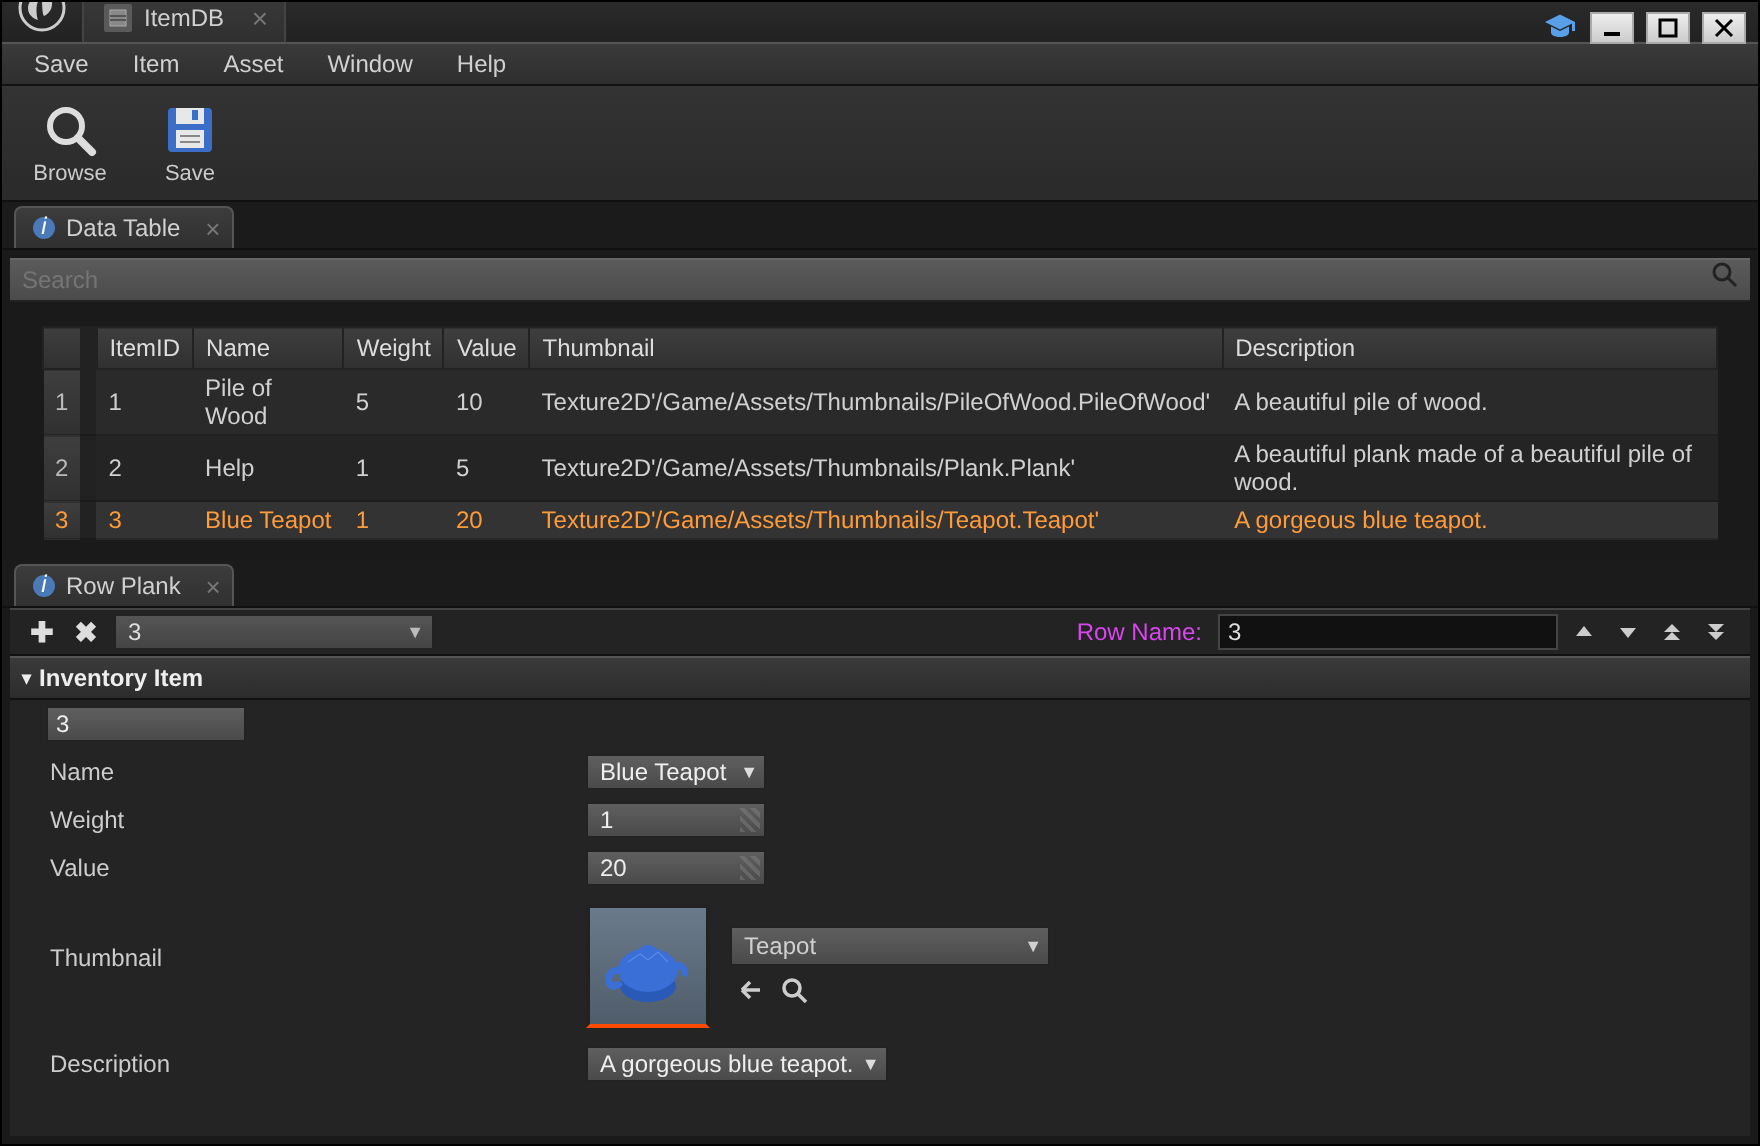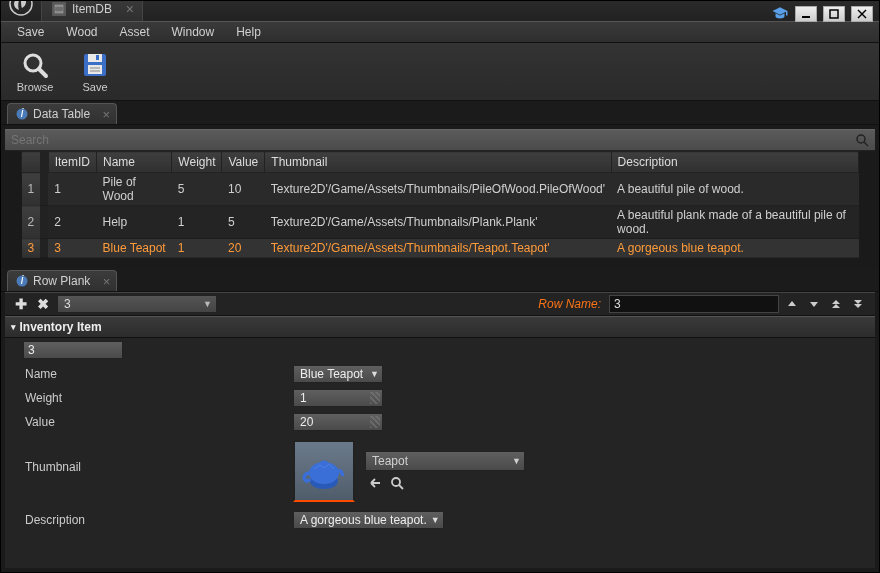--- a/index.html
+++ b/index.html
@@ -28,21 +28,21 @@
 .toolbtn .ticon { width: 30px; height: 30px; display:flex; align-items:center; justify-content:center; }
 .toolbtn .tlabel { font-size: 11px; color: #ccc; }
 
 
 .paneltabs { height: 24px; background: #1b1b1b; display: flex; align-items: flex-end; padding-left: 6px; border-bottom: 1px solid #111; }
 .paneltab { background: linear-gradient(#3c3c3c,#303030); border: 1px solid #555; border-bottom:none; padding: 3px 26px 3px 8px; border-top-left-radius:4px; border-top-right-radius:4px; display:flex; align-items:center; gap:5px; position:relative; }
 .paneltab .pclose { position:absolute; right:6px; color:#777; font-size:13px; cursor:pointer; }
 .info-icon { width: 12px; height: 12px; }
 
 
-.searchbar { height: 22px; background: linear-gradient(#5b5b5b,#4b4b4b); border-top:1px solid #666; border-bottom:1px solid #222; display:flex; align-items:center; padding: 0 6px; margin: 4px 4px 0 4px; }
+.searchbar { height: 22px; background: linear-gradient(#5b5b5b,#4b4b4b); border-top:1px solid #666; border-bottom:1px solid #222; display:flex; padding: 0 6px; margin: 4px 4px 12px 4px; }
 .searchbar input { flex:1; background:transparent; border:none; outline:none; color:#ddd; font-size:12px; }
 .search-icon { width:14px; height:14px; }
 
 
 .table-wrap { margin: 0 20px; }
 table.datatable { width: 100%; border-collapse: collapse; }
 table.datatable th { text-align:left; font-weight:normal; background: linear-gradient(#3e3e3e,#303030); border: 1px solid #222; padding: 3px 6px; color:#ddd; font-size:12px; }
 table.datatable td { padding: 2px 6px; border-bottom: 1px solid rgba(0,0,0,0.2); font-size: 12px; }
 tr.row-even td { background: #2a2a2a; }
 tr.row-odd td { background: #242424; }
@@ -52,21 +52,21 @@
 .col-spacer { width: 8px; background:#222 !important; padding:0 !important; }
 
 
 .rowedit-toolbar { height: 24px; background:#232323; border-top:1px solid #444; border-bottom:1px solid #111; display:flex; align-items:center; padding: 0 8px; margin: 0 4px; gap:6px; }
 .minibtn { width:16px; height:16px; display:flex; align-items:center; justify-content:center; color:#ddd; cursor:pointer; font-size:14px; font-weight:bold; }
 .combo { background: linear-gradient(#555,#444); border:1px solid #222; height:18px; display:flex; align-items:center; padding:0 18px 0 6px; position:relative; color:#ddd; }
 .combo .caret { position:absolute; right:4px; font-size:9px; color:#bbb; }
 .rowcombo { width: 160px; }
 .row-navbtns { margin-left:auto; display:flex; gap:4px; align-items:center; }
 .row-navbtns .navbtn { width:18px; height:18px; display:flex; align-items:center; justify-content:center; cursor:pointer; color:#ccc; }
-.rowname-label { color:#f97316; margin-right:4px;font-style:italic; }
+.rowname-label { color:#d946ef; margin-right:4px; }
 .rowname-input { background:#111; border:1px solid #444; color:#ddd; padding:2px 4px; width: 170px; height:18px;}
 
 
 .prop-panel { margin: 0 4px 4px 4px; background: #242424; flex:1; overflow:auto; }
 .section-hdr { background: linear-gradient(#3a3a3a,#2c2c2c); border-top:1px solid #555; border-bottom:1px solid #111; padding:3px 6px; display:flex; align-items:center; gap:4px; font-weight:bold; color:#eee; }
 .section-hdr .tri { font-size:9px; }
 .prop-row { display:flex; align-items:center; padding: 3px 0 3px 18px; min-height:24px; }
 .prop-label { width: 270px; color:#ccc; padding-left:2px; }
 .prop-value { display:flex; align-items:center; gap:4px; }
 .text-input { background: linear-gradient(#5f5f5f,#4a4a4a); border:1px solid #222; color:#eee; padding:2px 4px; height:18px; width: 100px; }
@@ -132,21 +132,21 @@
         <svg viewBox="0 0 10 10">
           <line x1="1" y1="1" x2="9" y2="9" stroke="#000" stroke-width="1.5"></line>
           <line x1="9" y1="1" x2="1" y2="9" stroke="#000" stroke-width="1.5"></line>
         </svg>
       </div>
   </div>
 </div>
 
 <div class="menubar">
   <div class="menuitem">Save</div>
-  <div class="menuitem">Wood</div>
+  <div class="menuitem">Item</div>
   <div class="menuitem">Asset</div>
   <div class="menuitem">Window</div>
   <div class="menuitem">Help</div>
 </div>
 
 <div class="toolbar">
   <div class="toolbtn">
     <div class="ticon">
       <svg width="28" height="28" viewBox="0 0 28 28">
           <circle cx="12" cy="12" r="8" fill="none" stroke="#ddd" stroke-width="3"></circle>

